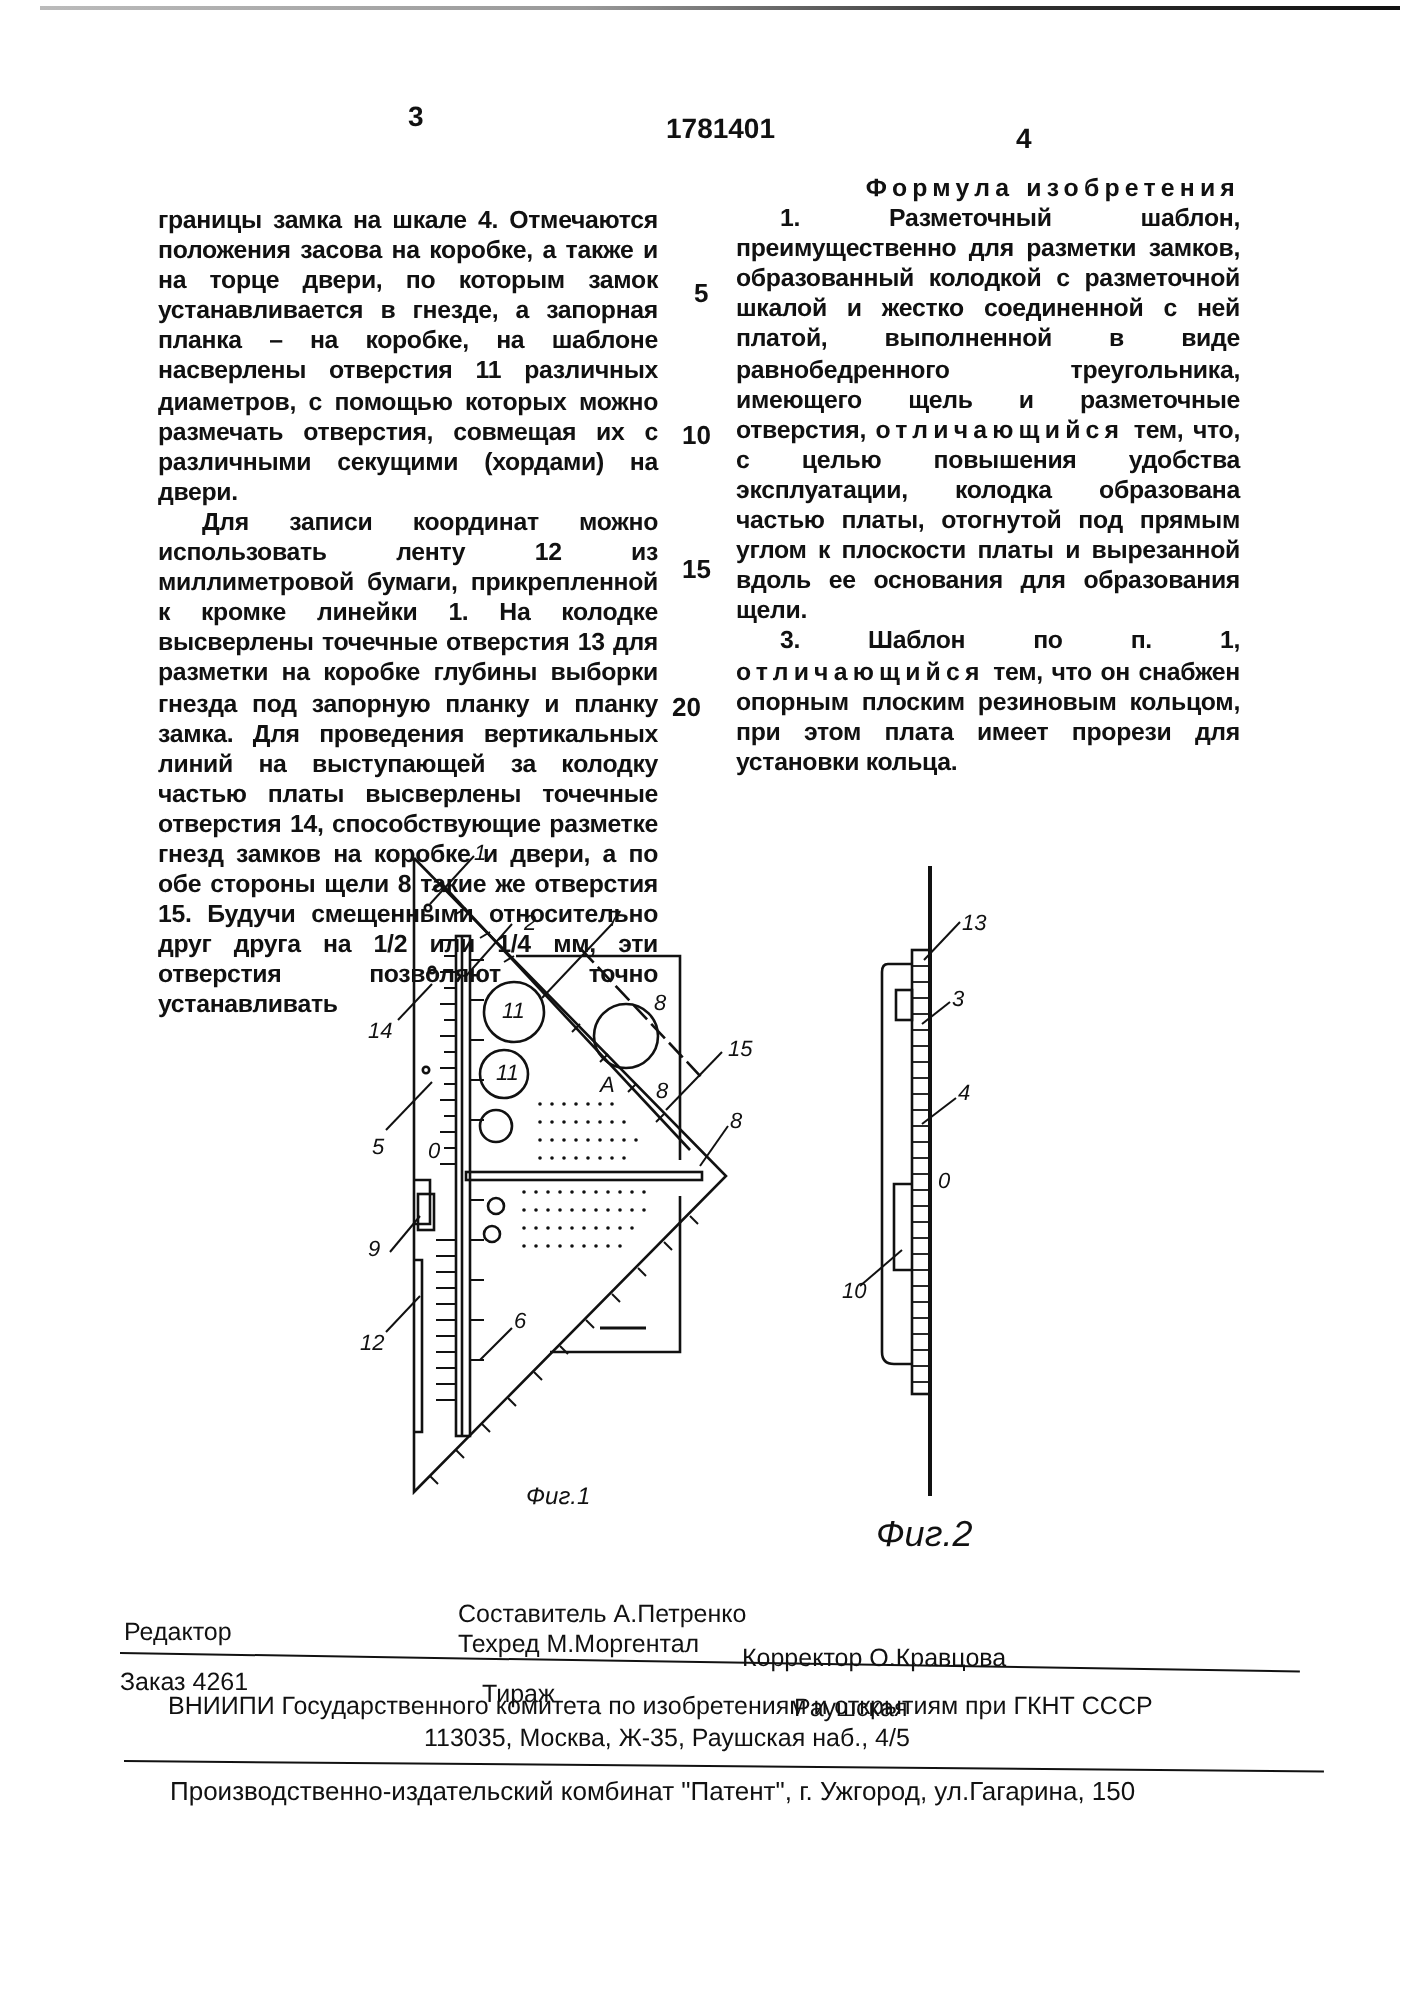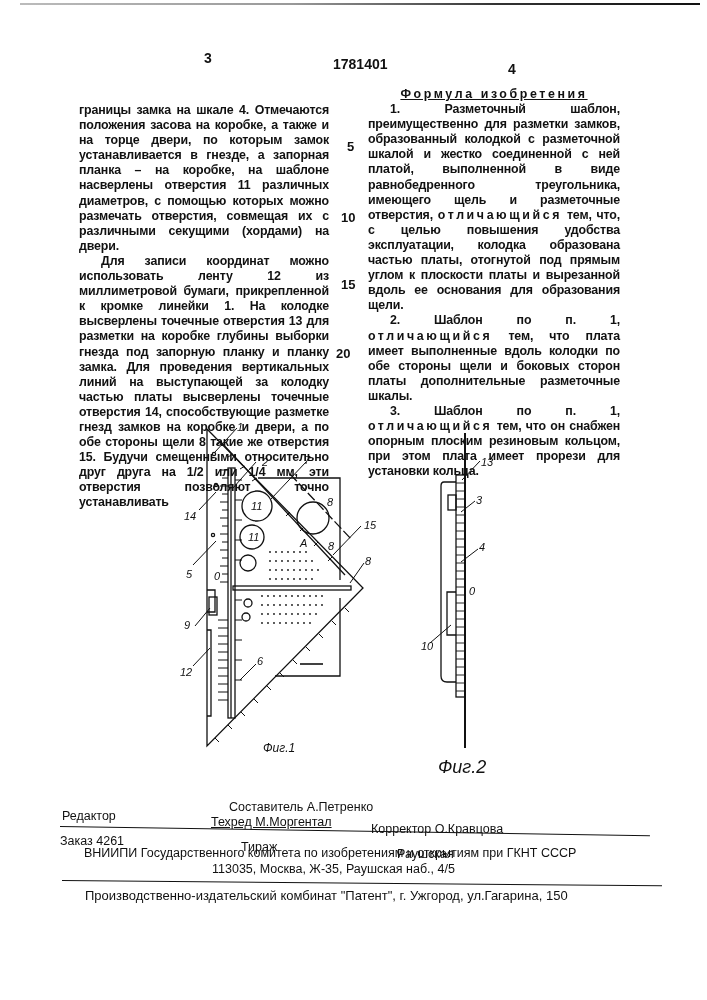--- a/index.html
+++ b/index.html
@@ -6,21 +6,21 @@
   body { width: 707px; height: 1000px; position: relative; overflow: hidden;
          font-family: "Liberation Sans", sans-serif; color: #111; }
   .topline { position: absolute; left: 20px; top: 3px; width: 680px; height: 2px;
              background: linear-gradient(90deg, #bbb 0%, #999 40%, #333 70%, #111 100%); }
   .hdr { position: absolute; font-weight: bold; font-size: 14px; }
   .col { position: absolute; font-size: 12.4px; line-height: 15.1px; font-weight: bold;
          text-align: justify; letter-spacing: -0.15px; }
   .col p { margin: 0; }
   .indent { text-indent: 22px; }
   .sp { letter-spacing: 2.6px; }
-  .center { text-align: center; text-decoration: underline; }
+  .center { text-align: right; }
   .linenum { position: absolute; font-weight: bold; font-size: 13px; }
   .figwrap { position: absolute; left: 0; top: 0; }
   .figlabel { position: absolute; font-style: italic; font-size: 11px; }
   .imprint { position: absolute; font-size: 12.5px; }
   .rule { position: absolute; height: 1px; background: #111; }
 </style>
 </head>
 <body>
 
 <div class="topline"></div>
@@ -38,25 +38,20 @@
 <div class="linenum" style="left:341px; top:210px;">10</div>
 <div class="linenum" style="left:341px; top:277px;">15</div>
 <div class="linenum" style="left:336px; top:346px;">20</div>
 
 <div class="col" style="left:368px; top:87px; width:252px;">
   <p class="center sp">Формула изобретения</p>
   <p class="indent">
     <span>1. Разметочный шаблон, преимущественно для разметки замков, образованный колодкой с разметочной шкалой и жестко соединенной с ней платой, выполненной в виде равнобедренного треугольника, имеющего щель и разметочные отверстия,</span>
     <span class="sp">отличающийся</span>
     <span>тем, что, с целью повышения удобства эксплуатации, колодка образована частью платы, отогнутой под прямым углом к плоскости платы и вырезанной вдоль ее основания для образования щели.</span>
-  </p>
-  <p class="indent">
-    <span>2. Шаблон по п. 1,</span>
-    <span class="sp">отличающийся</span>
-    <span>тем, что плата имеет выполненные вдоль колодки по обе стороны щели и боковых сторон платы дополнительные разметочные шкалы.</span>
   </p>
   <p class="indent">
     <span>3. Шаблон по п. 1,</span>
     <span class="sp">отличающийся</span>
     <span>тем, что он снабжен опорным плоским резиновым кольцом, при этом плата имеет прорези для установки кольца.</span>
   </p>
 </div>
 
 <svg class="figwrap" width="707" height="1000" stroke="#111" fill="none" stroke-width="1.3">
 
@@ -307,21 +302,21 @@
 
 <div class="figlabel" style="left:481px; top:456px;">13</div>
 <div class="figlabel" style="left:476px; top:494px;">3</div>
 <div class="figlabel" style="left:479px; top:541px;">4</div>
 <div class="figlabel" style="left:469px; top:585px;">0</div>
 <div class="figlabel" style="left:421px; top:640px;">10</div>
 <div class="figlabel" style="left:438px; top:757px; font-size:18px;">Фиг.2</div>
 
 <div class="imprint" style="left:62px; top:809px;">Редактор</div>
 <div class="imprint" style="left:229px; top:800px;">Составитель  А.Петренко</div>
-<div class="imprint" style="left:211px; top:815px;text-decoration:underline;">Техред М.Моргентал</div>
+<div class="imprint" style="left:229px; top:815px;">Техред М.Моргентал</div>
 <div class="imprint" style="left:371px; top:822px;">Корректор  О.Кравцова</div>
 <div class="rule" style="left:60px; top:826px; width:590px; transform:rotate(0.9deg); transform-origin:left;"></div>
 <div class="imprint" style="left:60px; top:834px;">Заказ  4261</div>
 <div class="imprint" style="left:229px; top:840px;margin-left:12px;">Тираж</div>
 <div class="imprint" style="left:397px; top:847px;">Раушская</div>
 <div class="imprint" style="left:84px; top:846px;">ВНИИПИ Государственного комитета по изобретениям и открытиям при ГКНТ СССР</div>
 <div class="imprint" style="left:212px; top:862px;">113035, Москва, Ж-35, Раушская наб., 4/5</div>
 <div class="rule" style="left:62px; top:880px; width:600px; transform:rotate(0.5deg); transform-origin:left;"></div>
 <div class="imprint" style="left:85px; top:888px; font-size:13px;">Производственно-издательский комбинат "Патент", г. Ужгород, ул.Гагарина, 150</div>
 

